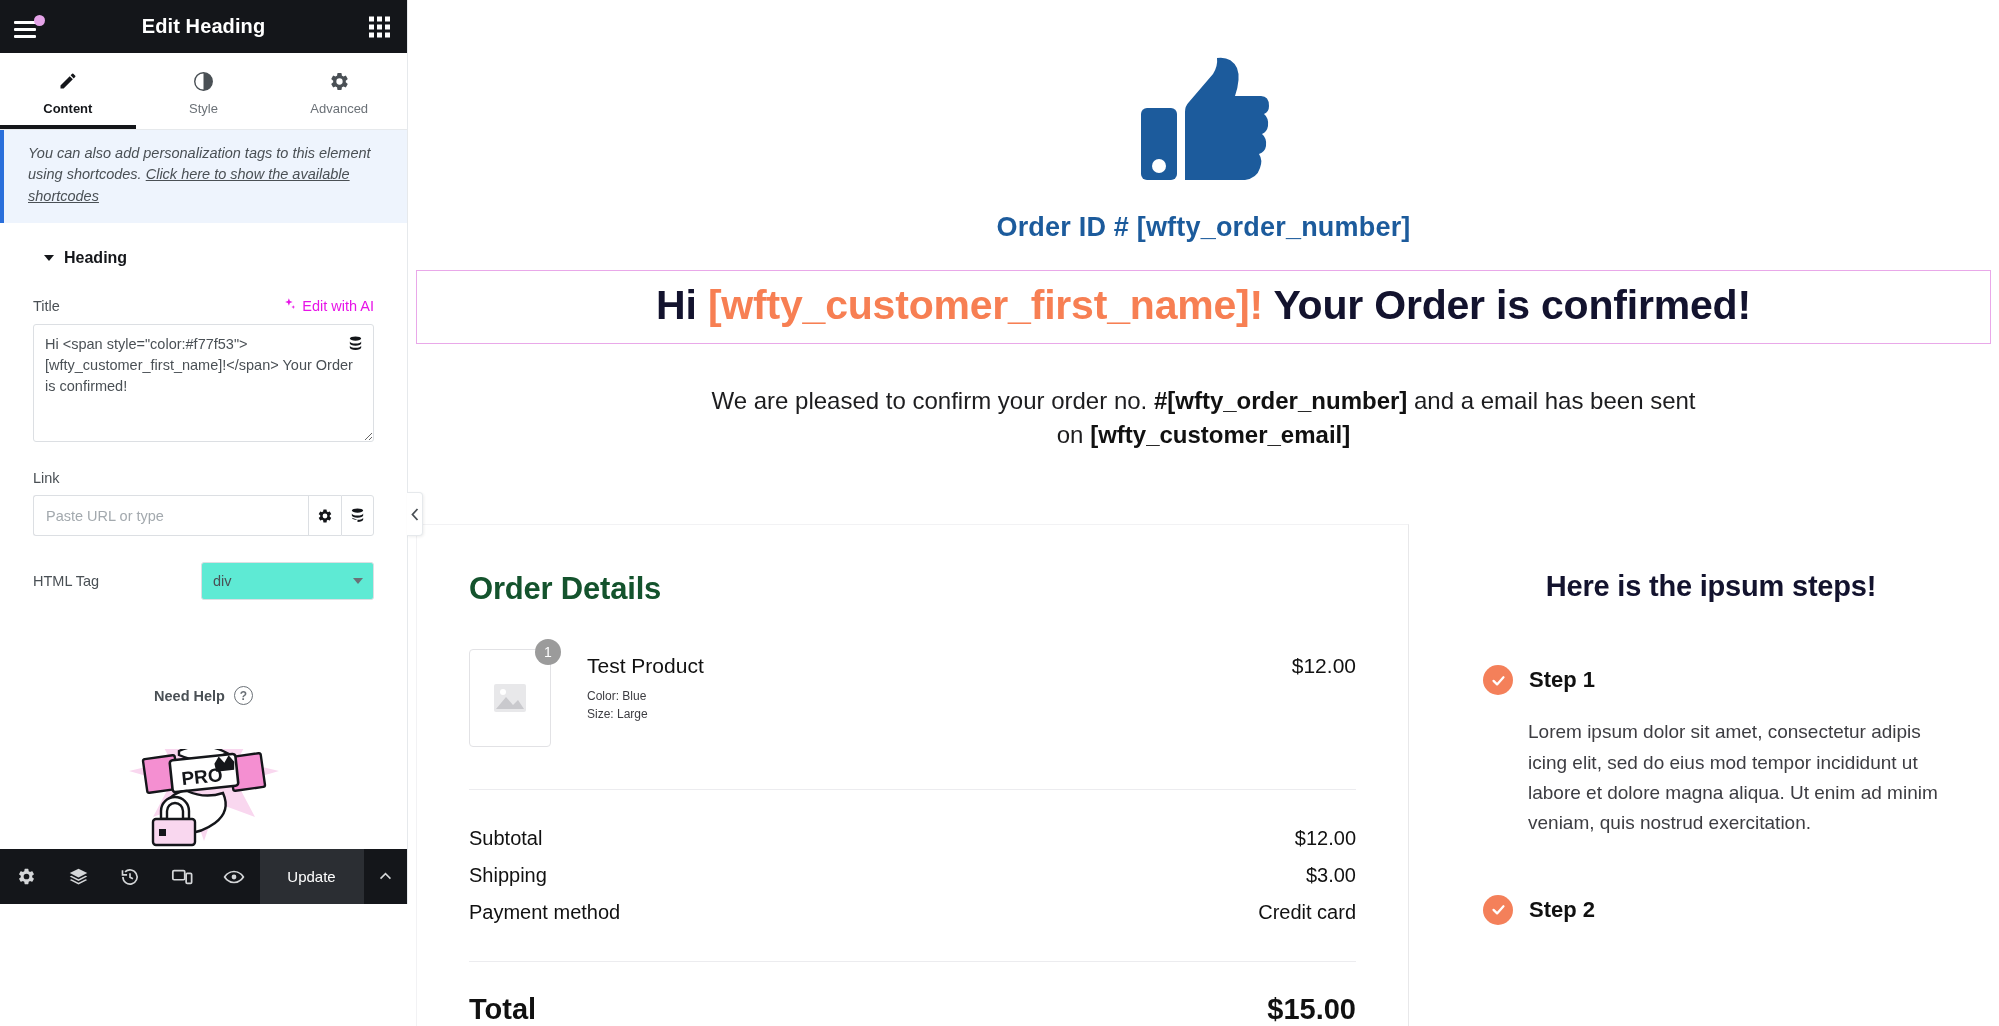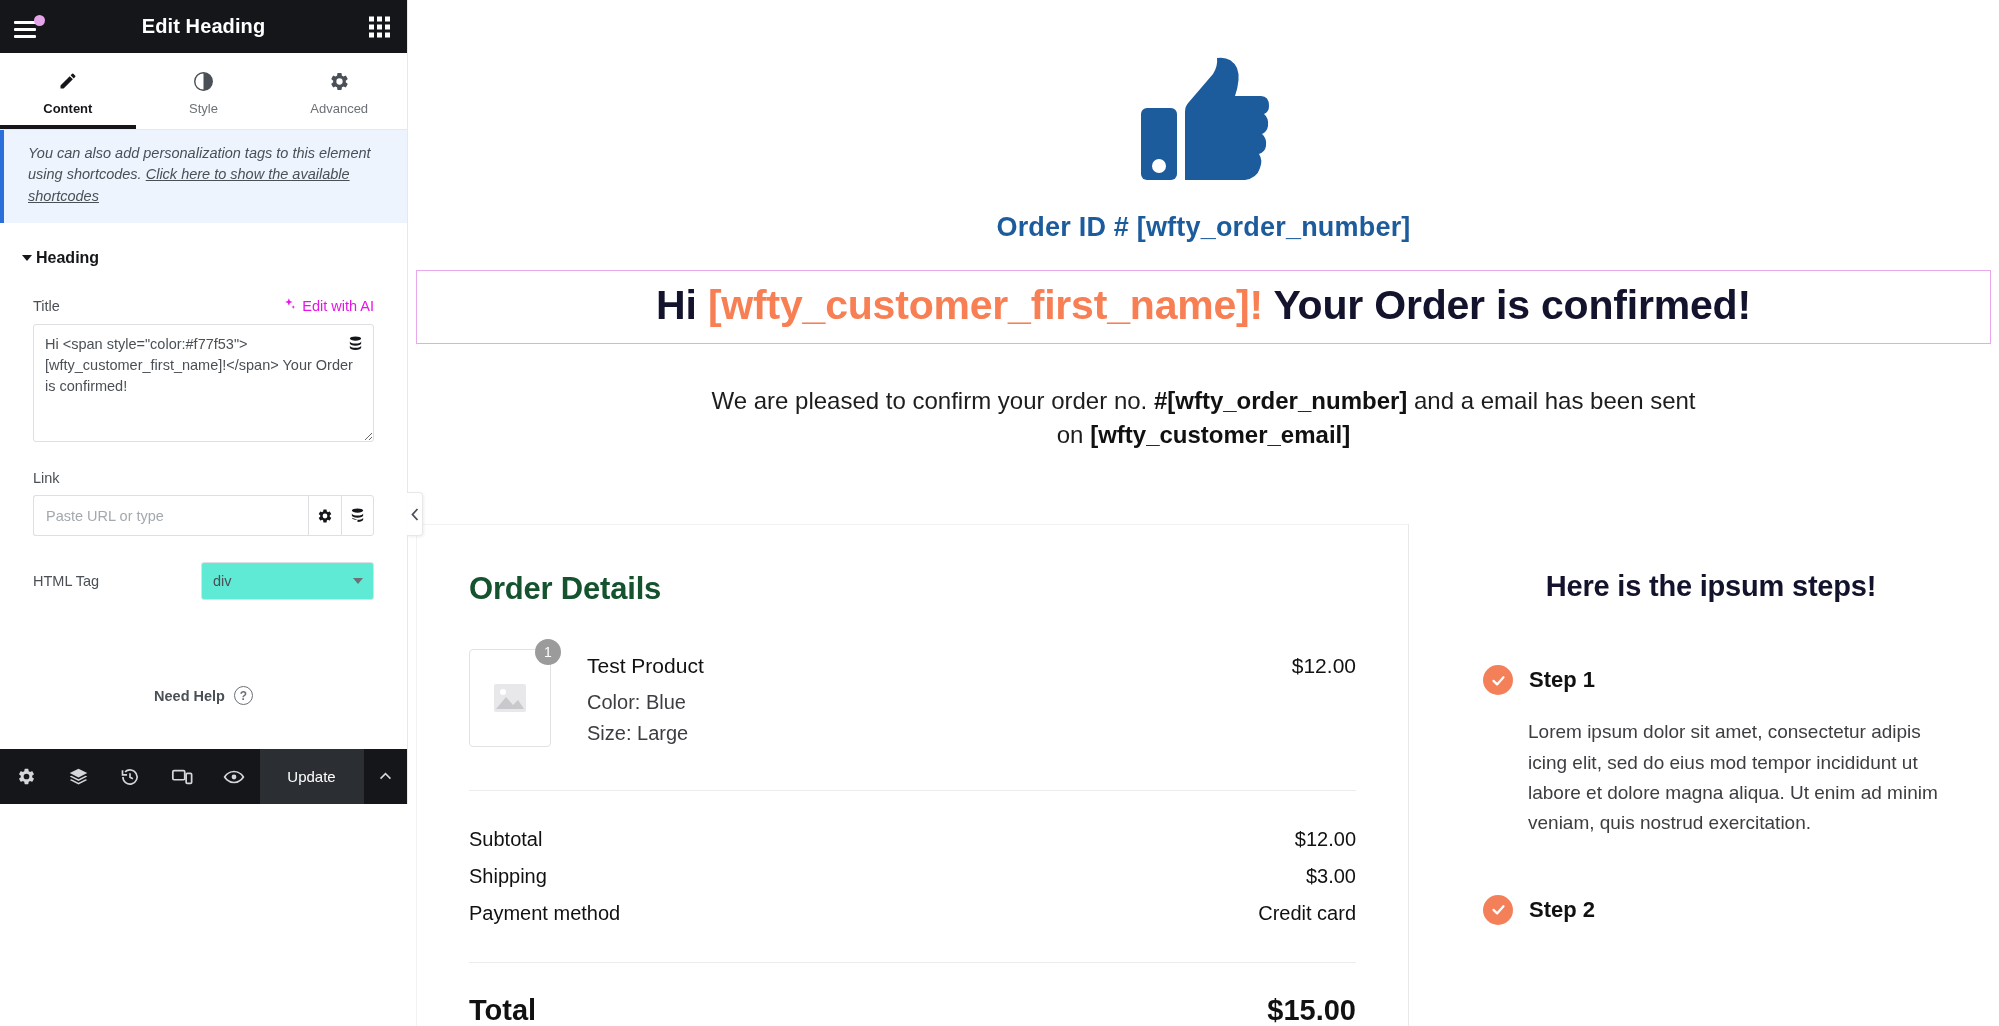--- a/index.html
+++ b/index.html
@@ -6,21 +6,21 @@
   html, body {
     width: 1999px; height: 1026px;
     overflow: hidden;
     font-family: "Liberation Sans", sans-serif;
     background: #ffffff;
   }
   .app { position: relative; width: 1999px; height: 1026px; display: flex; }
 
   
   .panel {
-    width: 408px; height: 804px;
+    width: 408px; height: 904px;
     background: #ffffff;
     display: flex; flex-direction: column;
     position: relative;
     border-right: 1px solid #e6e9ec;
     flex: 0 0 408px;
   }
   .panel-header {
     height: 53px; background: #14161a;
     display: flex; align-items: center; position: relative;
     flex: 0 0 53px;
@@ -68,22 +68,22 @@
   .notice {
     margin: 0; background: #eef4fd; border-left: 4px solid #2a6fdb;
     padding: 13px 20px 16px 24px;
   }
   .notice p {
     font-size: 14.5px; line-height: 1.48; font-style: italic; color: #4a5055;
   }
   .notice a { color: #4a5055; text-decoration: underline; }
 
   .section-head {
-    display: flex; align-items: center; gap: 4px;
-    padding: 26px 26px 6px 22px; cursor: pointer;
+    display: flex; align-items: center; gap: 10px;
+    padding: 26px 26px 6px 44px; cursor: pointer;
   }
   .caret-down {
     width: 0; height: 0; border-left: 5px solid transparent;
     border-right: 5px solid transparent; border-top: 6px solid #14161a;
   }
   .section-head .shlabel { font-size: 16px; font-weight: bold; color: #14161a; }
 
   .field { padding: 0 33px; }
   .field-row {
     display: flex; align-items: center; justify-content: space-between;
@@ -227,21 +227,21 @@
     position: relative; display: flex; align-items: center; justify-content: center;
     flex: 0 0 82px;
   }
   .qty-badge {
     position: absolute; top: -11px; right: -11px; width: 26px; height: 26px;
     border-radius: 50%; background: #9b9b9b; color: #fff; font-size: 14px;
     display: flex; align-items: center; justify-content: center;
   }
   .prod-info { margin-left: 36px; padding-top: 5px; }
   .prod-name { font-size: 21px; color: #111; margin-bottom: 9px; }
-  .prod-meta { font-size: 20px; color: #3d3d42; line-height: 1.52; }
+  .prod-meta { font-size: 12px; color: #3d3d42; line-height: 1.52; }
   .prod-price { margin-left: auto; font-size: 21px; color: #111; padding-top: 5px; }
 
   .divider { height: 1px; background: #ececef; margin-top: 42px; }
   .totals { margin-top: 30px; }
   .total-line {
     display: flex; justify-content: space-between; align-items: center;
     font-size: 20px; color: #111; padding: 7px 0;
   }
   .divider2 { height: 1px; background: #ececef; margin-top: 30px; }
   .grand-total {

